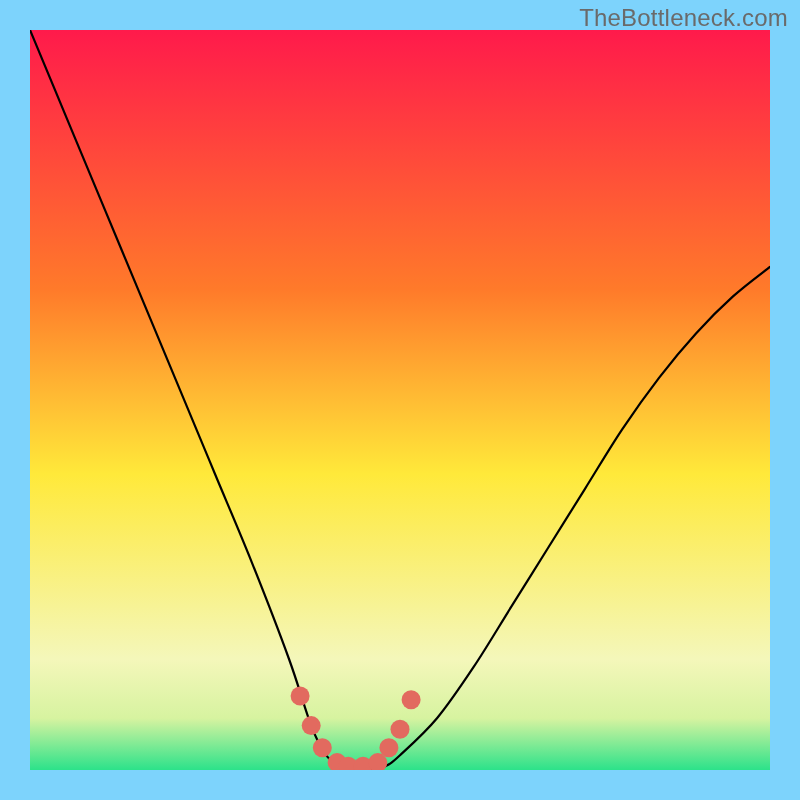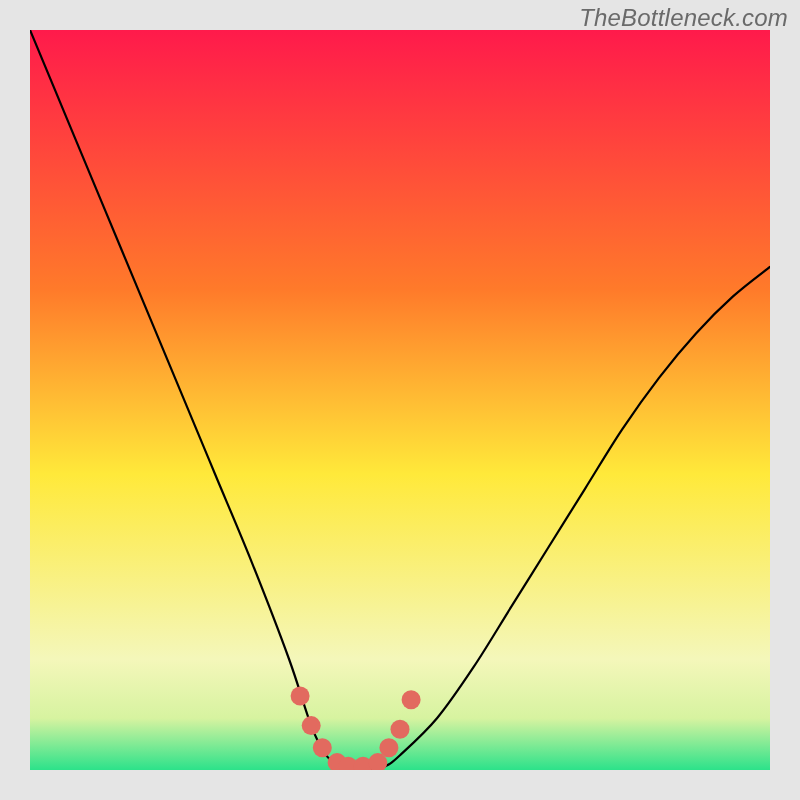--- a/index.html
+++ b/index.html
@@ -9,22 +9,21 @@
     height: 800px;
     background: #000;
     overflow: hidden;
   }
   .frame {
     position: absolute;
     left: 0;
     top: 0;
     width: 800px;
     height: 800px;
-    background: #e5e5e5;
-    font-style: italic;
+    background: #7dd3fc;
   }
   .plot {
     position: absolute;
     left: 30px;
     top: 30px;
     width: 740px;
     height: 740px;
   }
   .watermark {
     position: absolute;

